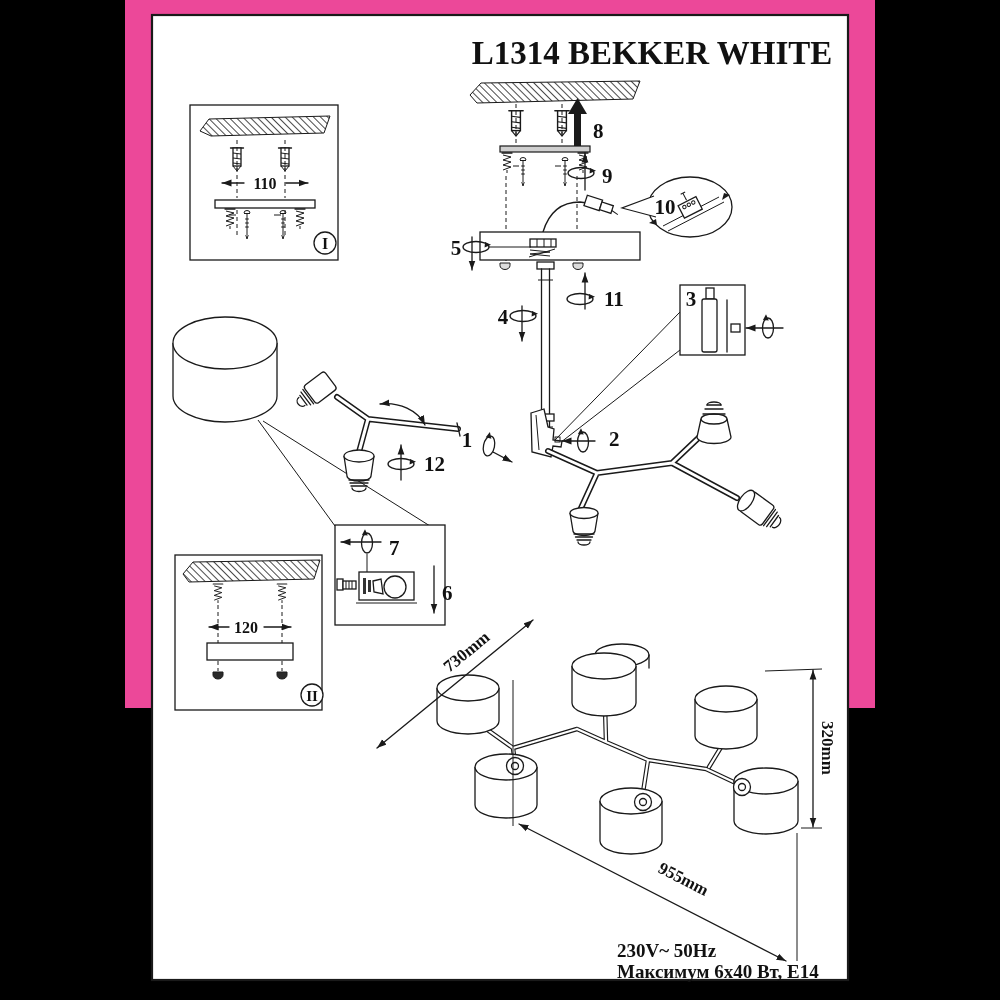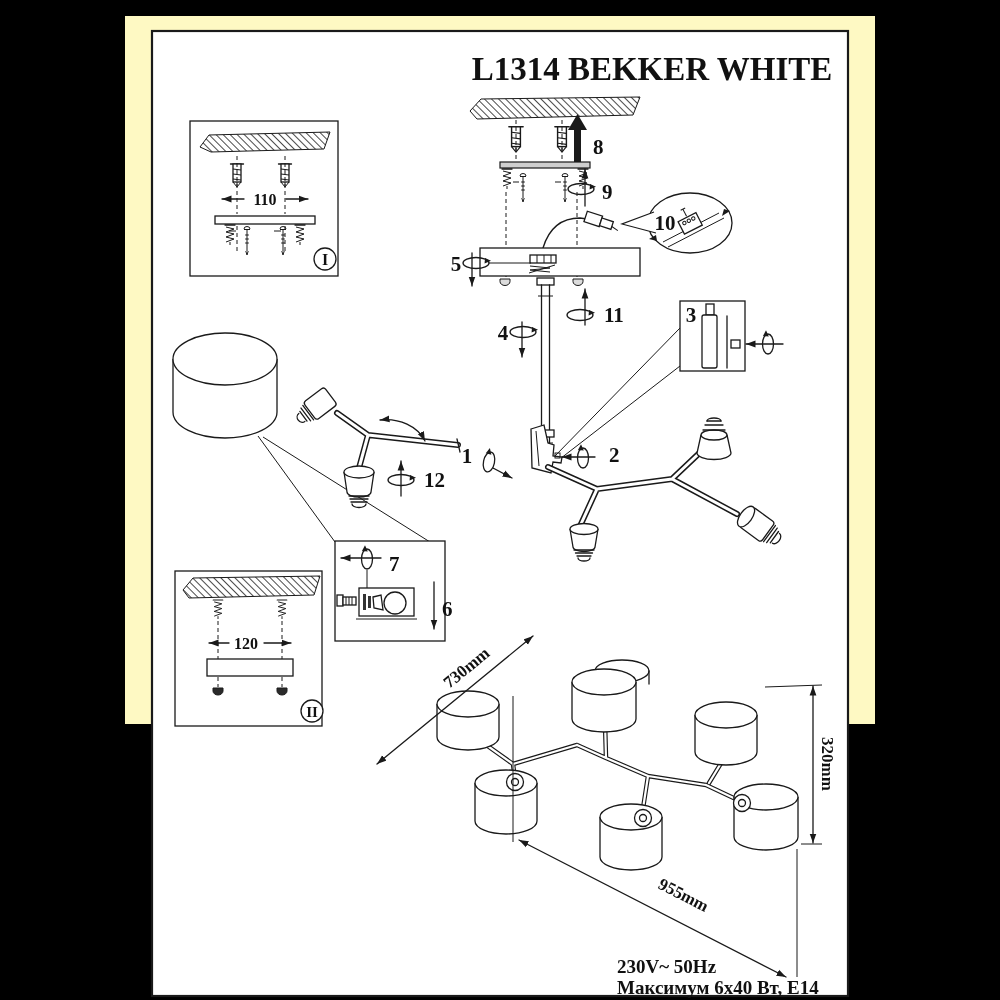--- a/index.html
+++ b/index.html
@@ -1,17 +1,17 @@
 <!DOCTYPE html>
 <html><head>
 <meta charset="utf-8">
 <style>
   html,body{margin:0;padding:0;background:#000;}
   .stage{position:relative;width:1000px;height:1000px;background:#000;overflow:hidden;}
-  .paper{position:absolute;left:125px;top:16px;width:750px;height:708px;background:#fef9c3;}
+  .paper{position:absolute;left:125px;top:0;width:750px;height:708px;background:#ec4899;}
   svg{position:absolute;left:0;top:0;}
   .ln{stroke:#1a1a1a;stroke-width:1.3;fill:none;stroke-linecap:round;}
   .thin{stroke:#1a1a1a;stroke-width:1;fill:none;}
   .fw{fill:#fff;stroke:#1a1a1a;stroke-width:1.3;}
   .dash{stroke:#1a1a1a;stroke-width:1;fill:none;stroke-dasharray:4 3;}
   .armB{stroke:#1a1a1a;stroke-width:6;fill:none;stroke-linecap:round;stroke-linejoin:round;}
   .armW{stroke:#fff;stroke-width:3;fill:none;stroke-linecap:round;stroke-linejoin:round;}
   .armB2{stroke:#1a1a1a;stroke-width:4.5;fill:none;stroke-linecap:round;stroke-linejoin:round;}
   .armW2{stroke:#fff;stroke-width:2.2;fill:none;stroke-linecap:round;stroke-linejoin:round;}
   text{fill:#111;font-family:"Liberation Serif","DejaVu Serif",serif;font-weight:bold;}

